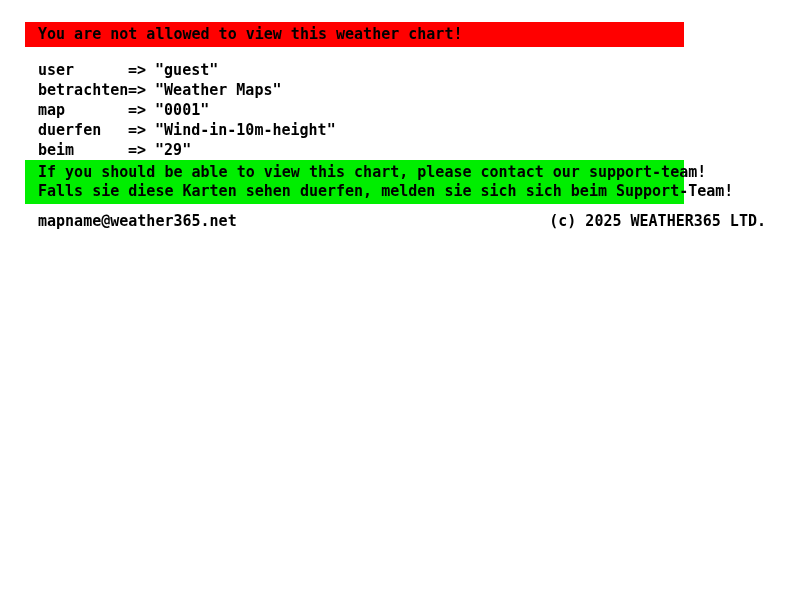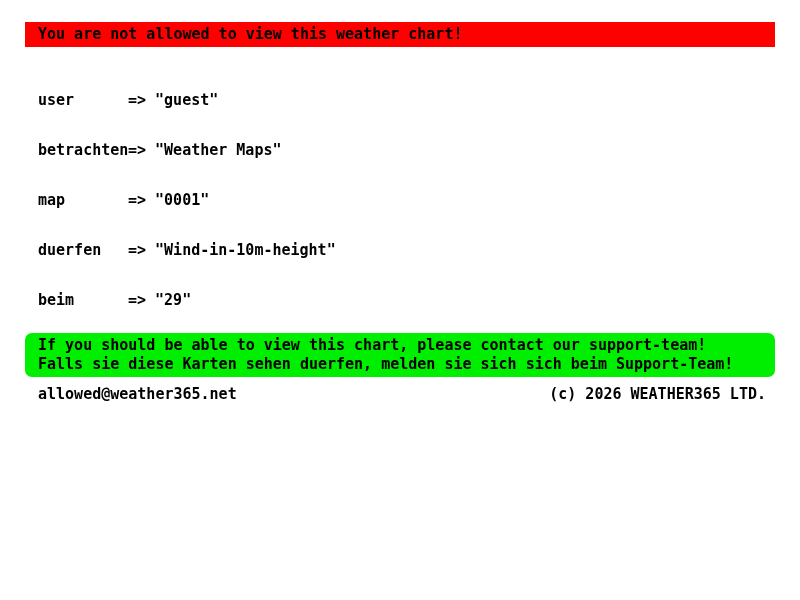--- a/index.html
+++ b/index.html
@@ -16,45 +16,42 @@
     margin: 22px 25px 0 25px;
     width: 750px;
     box-sizing: border-box;
     font-family: "DejaVu Sans Mono", "Liberation Mono", monospace;
     font-weight: bold;
     font-size: 15px;
     color: var(--text, #000000);
   }
   .banner {
     box-sizing: border-box;
-    width: 750px;
+    width: 659px;
     padding: 3px 5px 3px 13px;
     line-height: 19px;
     white-space: nowrap;
   }
   .banner.error {
     background: var(--error-bg, #ff0000);
   }
   .banner.info {
     background: var(--info-bg, #00ee00);
-    margin-top: 23px;
-    border-radius: 7px;
   }
   .details {
     margin-top: 13px;
     padding-left: 13px;
     line-height: 20px;
   }
   .detail-row {
     white-space: pre;
   }
   .detail-key {
     display: inline-block;
     width: 90px; 
-    margin-top: 30px;
   }
   .detail-arrow {
     display: inline-block;
     margin-right: 9px; 
   }
   .footer {
     display: flex;
     justify-content: space-between;
     margin: 8px 9px 0 13px;
     line-height: 19px;
@@ -77,17 +74,17 @@
     <div class="detail-row"><span class="detail-key">duerfen</span><span class="detail-arrow">=&gt;</span><span class="detail-value">"Wind-in-10m-height"</span></div>
     <div class="detail-row"><span class="detail-key">beim</span><span class="detail-arrow">=&gt;</span><span class="detail-value">"29"</span></div>
   </div>
 
   <div class="banner info">
     <div>If you should be able to view this chart, please contact our support-team!</div>
     <div>Falls sie diese Karten sehen duerfen, melden sie sich sich beim Support-Team!</div>
   </div>
 
   <div class="footer">
-    <span>allowed@weather365.net</span>
-    <span>(c) 2026 WEATHER365 LTD.</span>
+    <span>mapname@weather365.net</span>
+    <span>(c) 2025 WEATHER365 LTD.</span>
   </div>
 
 </div>
 
 </body></html>

